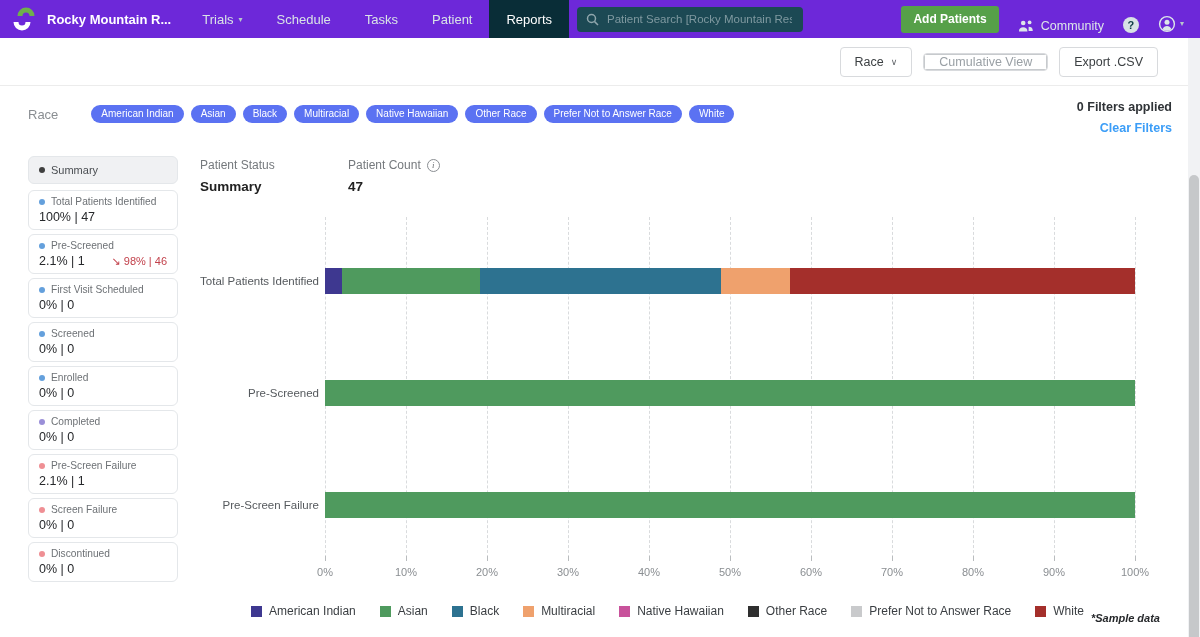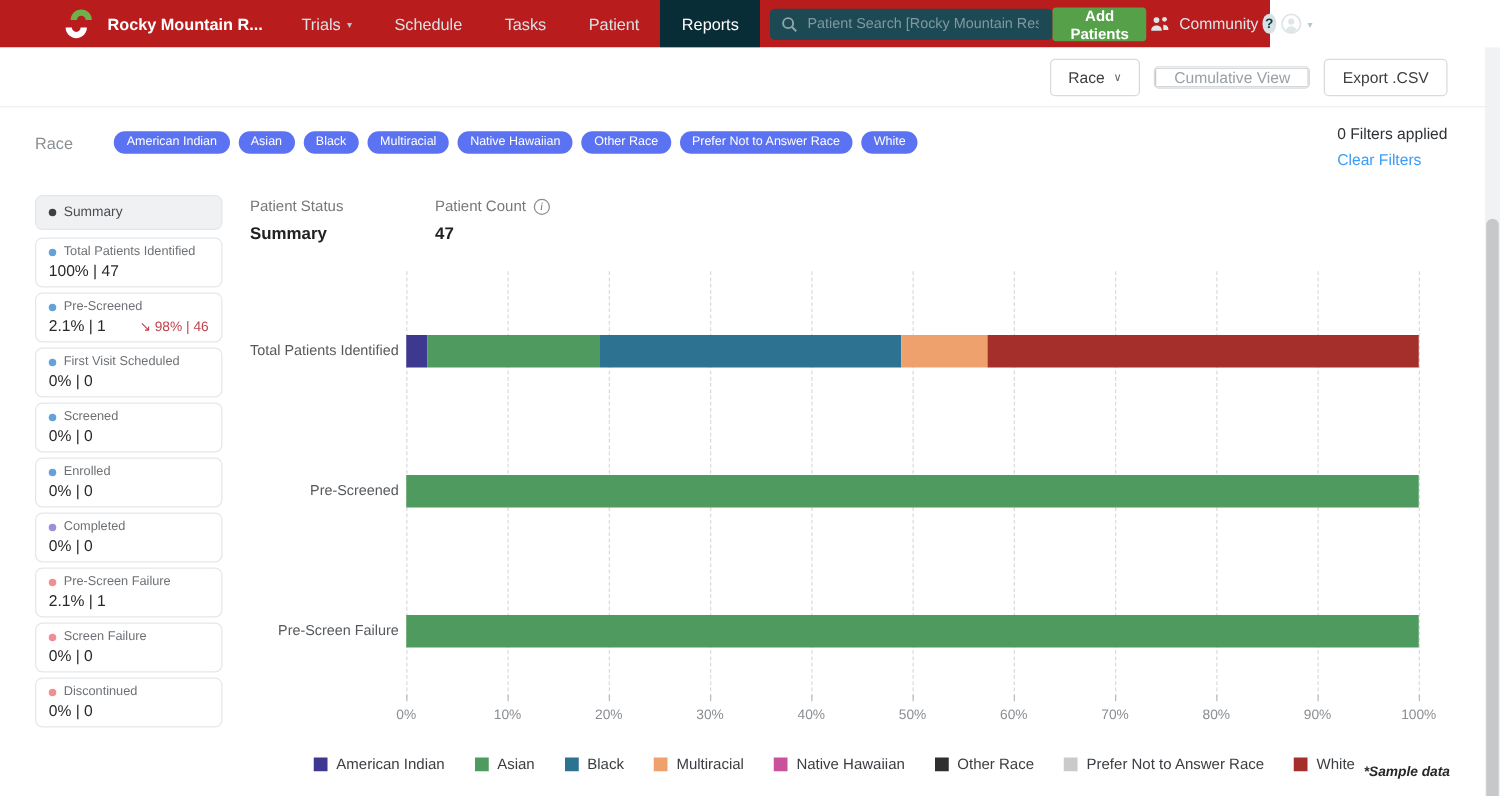--- a/index.html
+++ b/index.html
@@ -2,35 +2,35 @@
 <html><head>
 <meta charset="utf-8">
 <style>
   * { box-sizing: border-box; }
   html,body { margin:0; padding:0; }
   body {
     width:1200px; height:637px; position:relative; overflow:hidden;
     background:#fff; font-family:"Liberation Sans", sans-serif;
   }
   
-  .navbar { position:absolute; top:0; left:0; width:1016px; height:38px;
-    background:#b91c1c; display:flex; align-items:center;padding-left:39px; }
+  .navbar { position:absolute; top:0; left:0; width:1200px; height:38px;
+    background:#6d28d9; display:flex; align-items:center; }
   .logo { margin:0 10px 0 11px; flex:none; display:flex; }
   .brand { color:#fff; font-weight:bold; font-size:13px; margin-right:14px; white-space:nowrap; }
   .nav-menu { display:flex; height:38px; align-items:center; }
   .nav-item { color:#d9e3e6; font-size:13px; padding:0 17px; height:38px;
     display:flex; align-items:center; gap:5px; cursor:pointer; white-space:nowrap; }
   .nav-item.active { background:#092d37; color:#fff; }
   .caret { font-size:8px; color:#b7c6cb; }
   .search-box { margin-left:8px; width:226px; height:25px; background:#1c4954;
     border-radius:4px; display:flex; align-items:center; padding:0 9px; gap:6px; flex:none; }
   .search-box input { background:transparent; border:none; outline:none;
     color:#cfdbdf; font-size:11.5px; width:100%; font-family:inherit; }
   .search-box input::placeholder { color:#7f99a0; }
-  .nav-right { margin-left:auto; display:flex; align-items:center; gap:3px; padding-right:16px; }
+  .nav-right { margin-left:auto; display:flex; align-items:flex-end; gap:19px; padding-right:16px; }
   .add-btn { background:#56a049; color:#fff; font-size:12px; font-weight:bold;
     border:none; border-radius:3px; height:27px; padding:0 12px; font-family:inherit; cursor:pointer; }
   .community { display:flex; align-items:center; gap:7px; color:#dde6e9; font-size:12.5px; cursor:pointer; }
   .help-icon { width:16px; height:16px; border-radius:50%; background:#d8e2e5; color:#0d3b45;
     font-size:11px; font-weight:bold; display:flex; align-items:center; justify-content:center; cursor:pointer; }
   .user-menu { display:flex; align-items:center; gap:4px; cursor:pointer; }
   
   .title-bar { position:absolute; top:38px; left:0; width:1200px; height:48px;
     background:#fff; border-bottom:1px solid #ececec; display:flex; align-items:center; }
   .page-title { font-size:16.5px; font-weight:bold; color:#2f3337; margin-left:28px; }
@@ -44,21 +44,21 @@
     font-size:12.5px; background:#fff; cursor:pointer; }
   .seg.selected { color:#9aa0a5; box-shadow: inset 0 0 0 1px #c7cacd; }
   .seg.unselected { color:#3c4043; }
   
   .filter-bar { position:absolute; top:86px; left:0; width:1200px; height:66px; background:#fff; }
   .race-row { position:absolute; left:28px; top:19px; display:flex; align-items:center; }
   .race-label { font-size:13px; color:#8a8e92; margin-right:33px; }
   .chips { display:flex; gap:7px; align-items:center; }
   .chip { color:#fff; font-size:10px; padding:3px 10px 4px; border-radius:10px;
     white-space:nowrap; cursor:pointer; }
-  .filters-meta { position:absolute; right:42px; top:14px; text-align:left; }
+  .filters-meta { position:absolute; right:28px; top:14px; text-align:right;font-weight:bold; }
   .filters-applied { font-size:12.5px; color:#2f3337; }
   .clear-filters { font-size:12.5px; color:#3b9df7; margin-top:7px; cursor:pointer; }
   
   .sidebar { position:absolute; left:28px; top:156px; width:150px; }
   .side-card { border:1px solid #e4e7ea; border-radius:6px; background:#fff;
     margin-bottom:4px; padding:5px 10px; height:40px; cursor:pointer; }
   .side-card.summary { height:28px; background:#f0f1f3; display:flex; align-items:center;
     margin-bottom:6px; padding:0 10px; }
   .side-label-row { display:flex; align-items:center; }
   .side-dot { width:6px; height:6px; border-radius:50%; display:inline-block; margin-right:6px; flex:none; }

